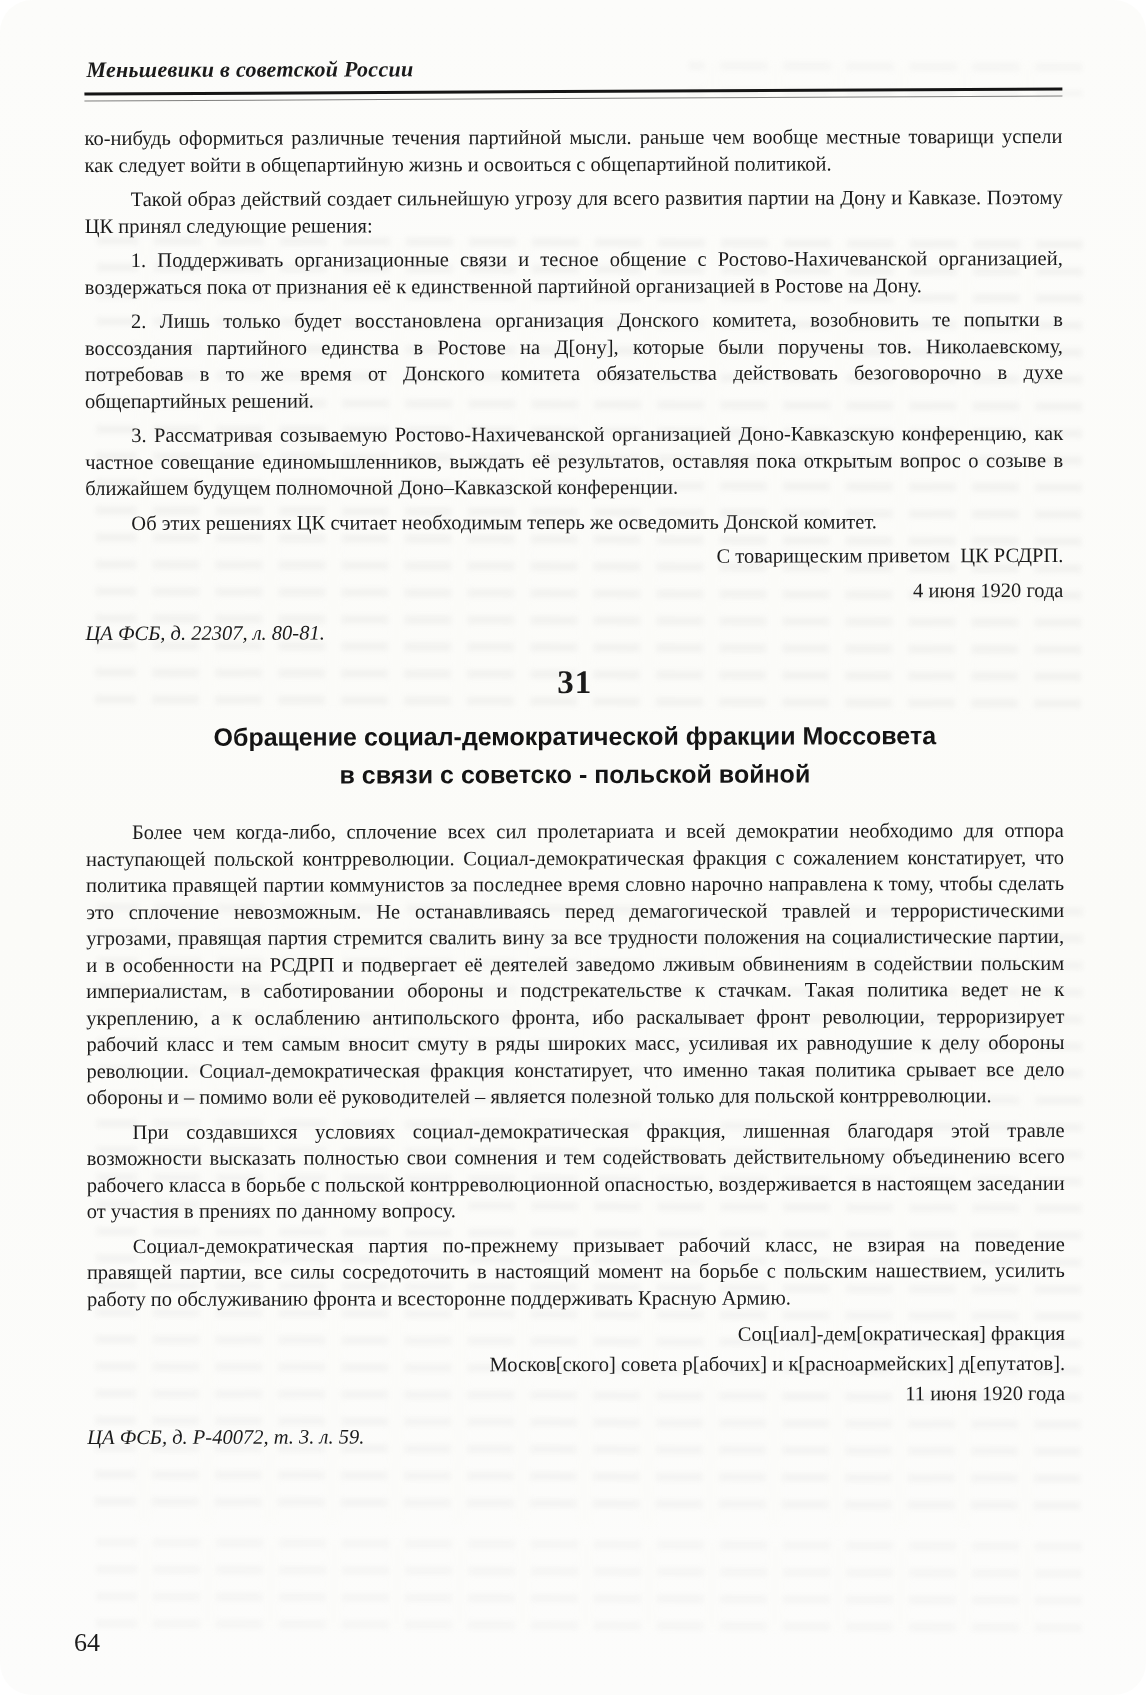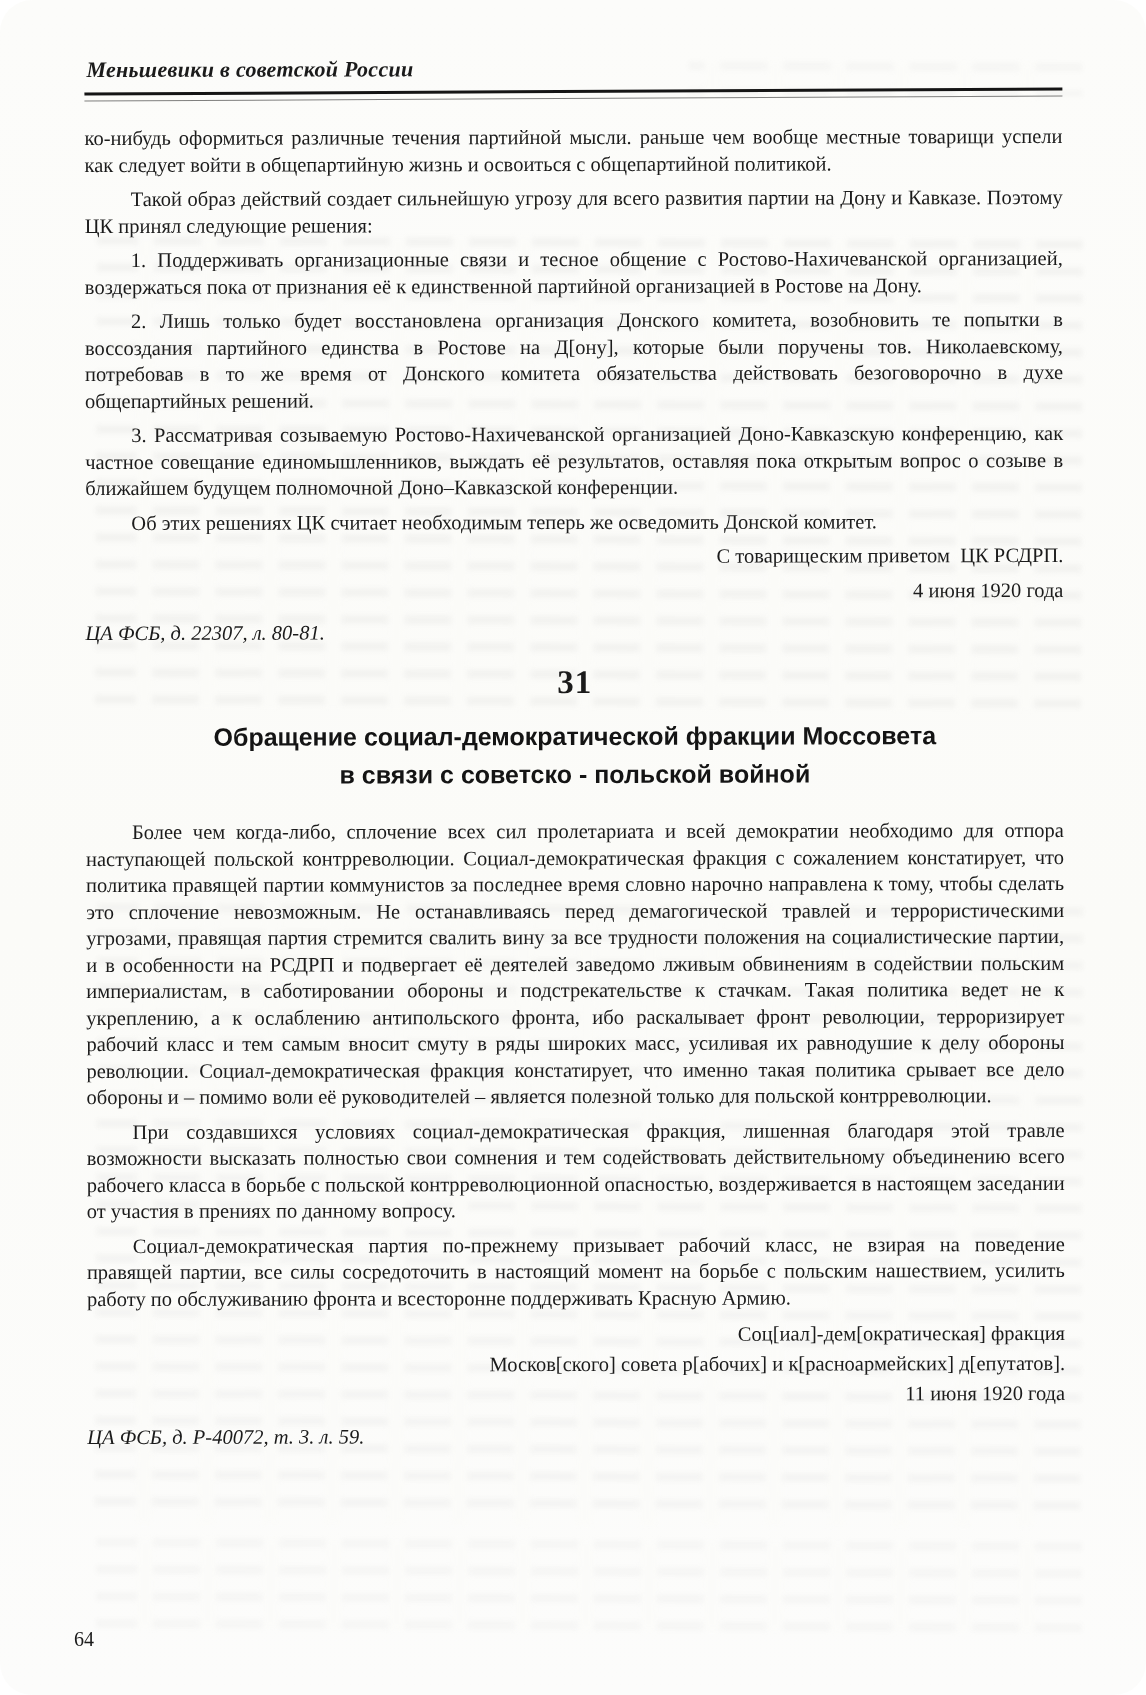--- a/index.html
+++ b/index.html
@@ -101,21 +101,21 @@
   .signature p {
     margin: 0;
     text-align: right;
     line-height: 30px;
   }
 
   .page-number {
     position: absolute;
     left: 74px;
     top: 1628px;
-    font-size: 20px;
+    font-size: 26px;
     z-index: 1;
   }
 </style>
 </head>
 <body>
 
 <div class="page">
 
   <div class="ghost ghost-a"></div>
   <div class="ghost ghost-b"></div>

